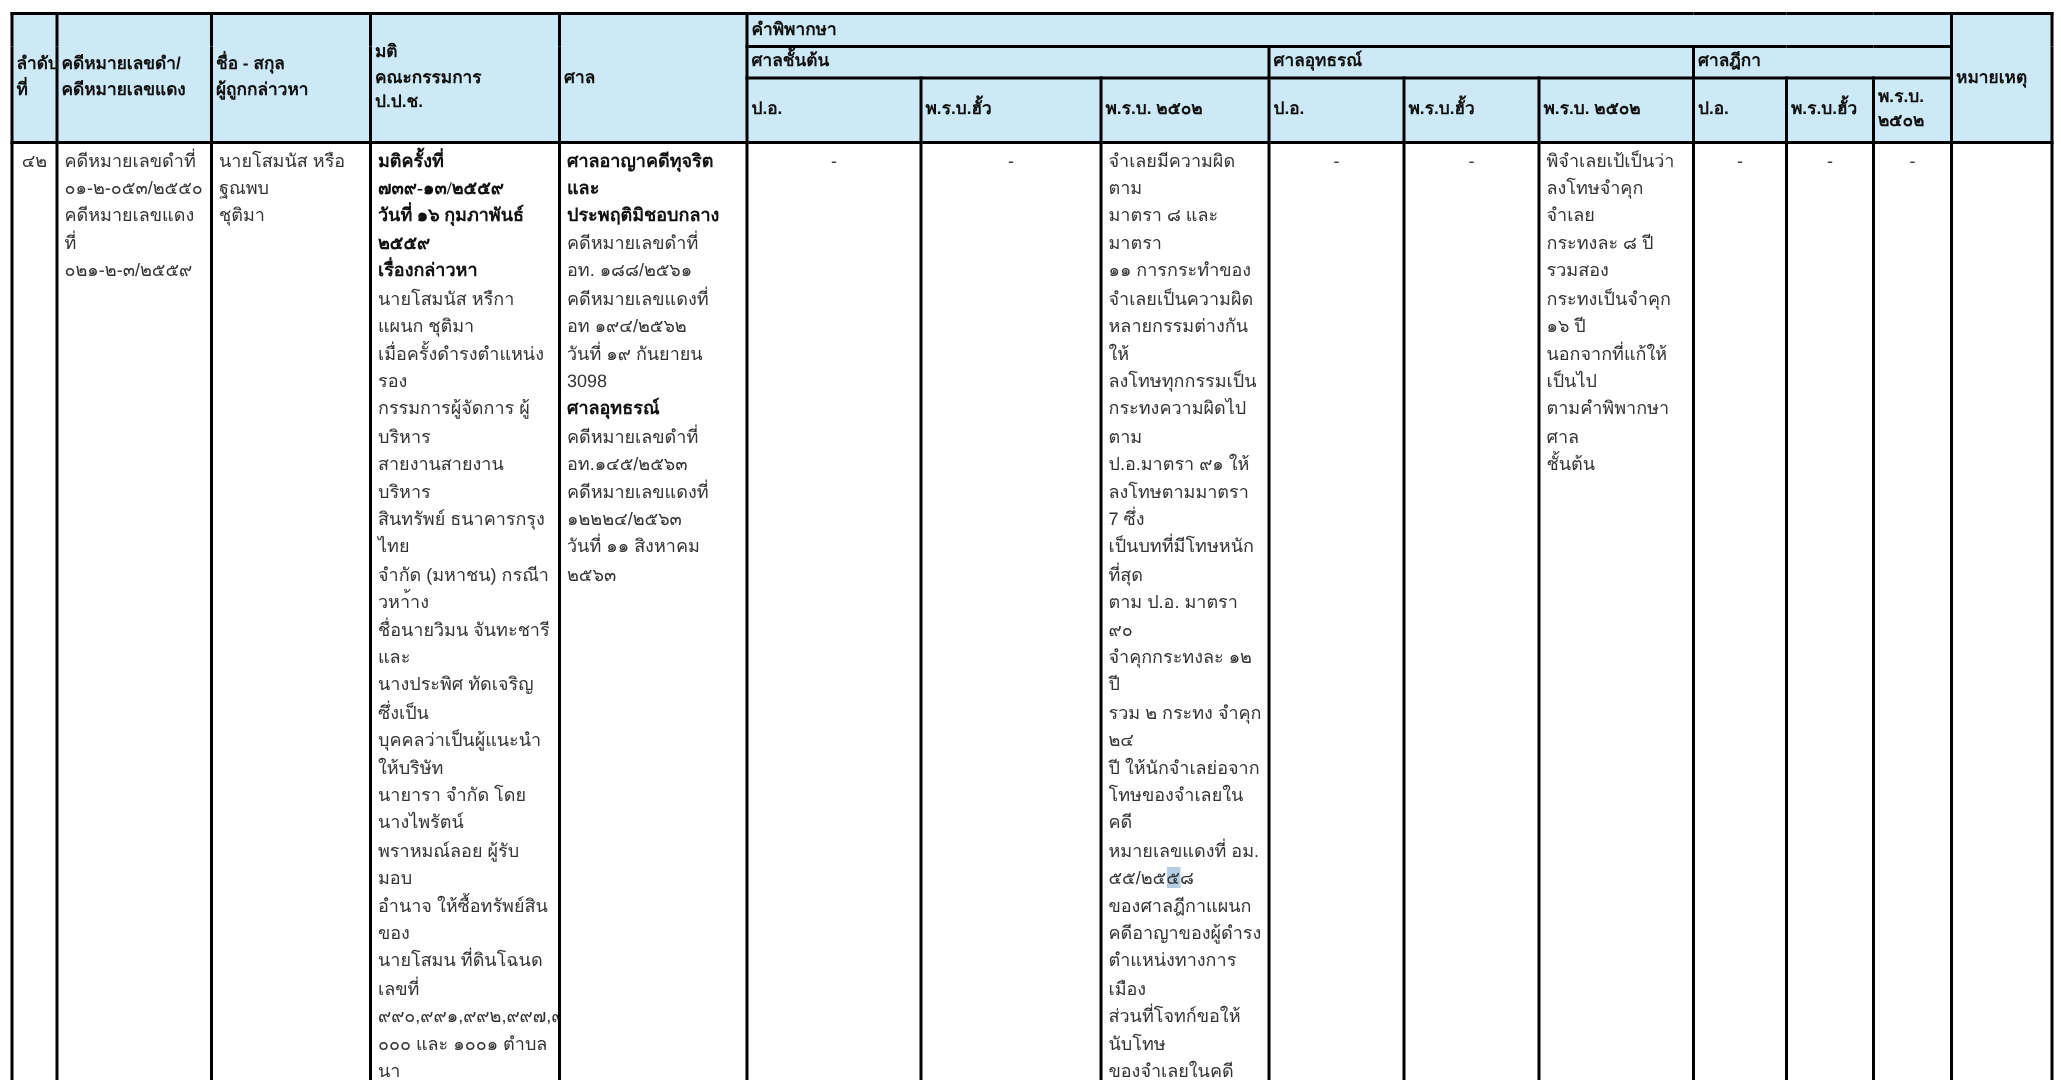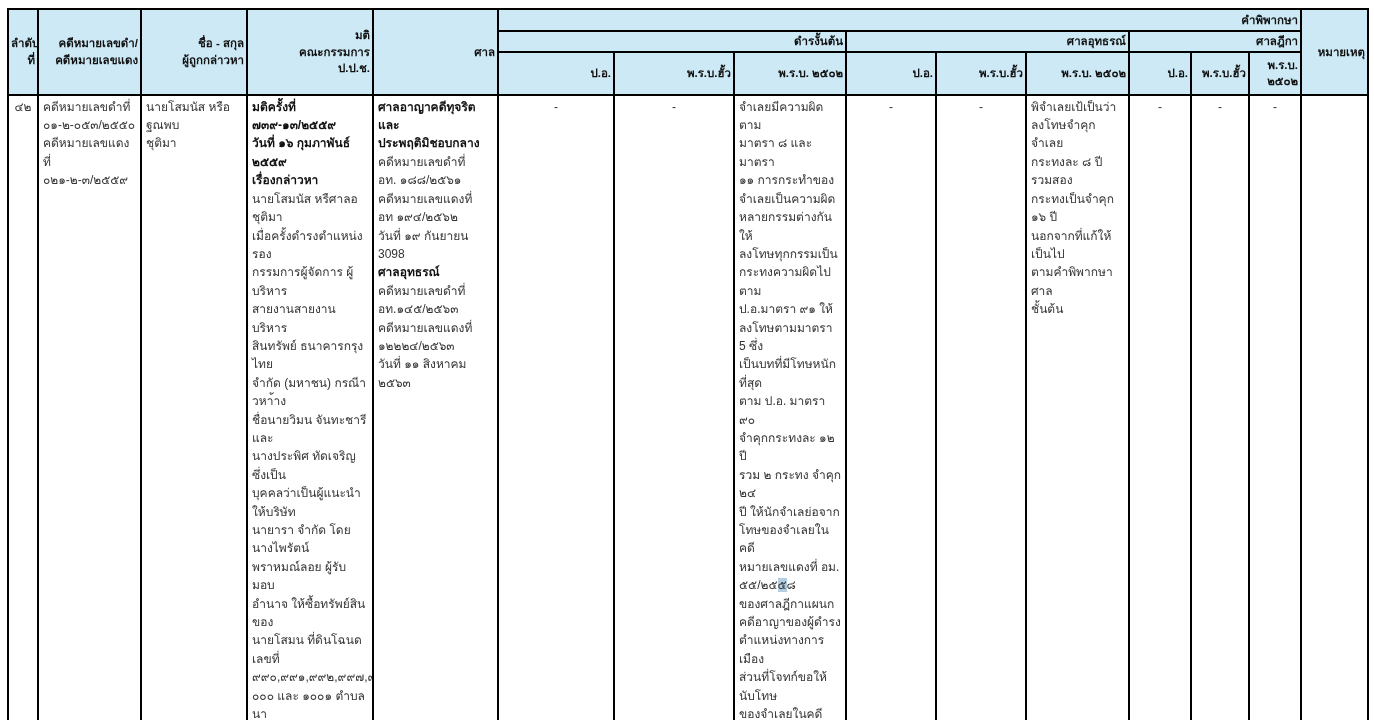--- a/index.html
+++ b/index.html
@@ -2,26 +2,26 @@
 <html><head>
 <meta charset="utf-8">
 <style>
   html,body{margin:0;padding:0;background:#ffffff;width:1374px;height:720px;
     font-family:"Liberation Sans","DejaVu Sans",sans-serif;}
   table{border-collapse:collapse;table-layout:fixed;width:1360px;height:696px;margin:8px 7px 0 7px;}
   th,td{border:2px solid #000;}
   thead tr.r1{height:22px;}
   thead tr.r2{height:20px;}
   thead tr.r3{height:43px;}
-  th{background:#cde9f6;font-size:11.5px;font-weight:700;text-align:right;vertical-align:middle;
+  th{background:#cde9f6;font-size:11.5px;font-weight:700;text-align:left;vertical-align:middle;
      white-space:pre-line;line-height:1.45;padding:1px 2px;color:#111;}
   td{vertical-align:top;padding:2px 4px 0 4px;font-size:12px;line-height:18.4px;color:#333;overflow:hidden;}
   td.c{text-align:center;}
   .ln{min-height:18.4px;}
-  .b{font-weight:700;color:#111;}
+  .b{font-weight:700;color:#111;font-family:Liberation Serif, serif;}
   .hl{background:#b3cde3;}
 </style>
 </head>
 <body>
 
 <table>
   <colgroup>
     <col style="width:30px">
       <col style="width:103px">
       <col style="width:106px">
@@ -47,21 +47,21 @@
       <th rowspan="3">ชื่อ - สกุล
 ผู้ถูกกล่าวหา</th>
       <th rowspan="3">มติ
 คณะกรรมการ
 ป.ป.ช.</th>
       <th rowspan="3">ศาล</th>
       <th colspan="9">คำพิพากษา</th>
       <th rowspan="3">หมายเหตุ</th>
     </tr>
     <tr class="r2">
-      <th colspan="3">ดำรงั้นต้น</th>
+      <th colspan="3">ศาลชั้นต้น</th>
       <th colspan="3">ศาลอุทธรณ์</th>
       <th colspan="3">ศาลฎีกา</th>
     </tr>
     <tr class="r3">
       <th>ป.อ.</th>
       <th>พ.ร.บ.ฮั้ว</th>
       <th>พ.ร.บ. ๒๕๐๒</th>
       <th>ป.อ.</th>
       <th>พ.ร.บ.ฮั้ว</th>
       <th>พ.ร.บ. ๒๕๐๒</th>
@@ -81,21 +81,21 @@
           <div class="ln"><span>๐๒๑-๒-๓/๒๕๕๙</span></div>
         </td>
       <td>
           <div class="ln"><span>นายโสมนัส หรือฐณพบ</span></div>
           <div class="ln"><span>ชุติมา</span></div>
         </td>
       <td>
           <div class="ln b"><span>มติครั้งที่ ๗๓๙-๑๓/๒๕๕๙</span></div>
           <div class="ln b"><span>วันที่ ๑๖ กุมภาพันธ์ ๒๕๕๙</span></div>
           <div class="ln b"><span>เรื่องกล่าวหา</span></div>
-          <div class="ln"><span>นายโสมนัส หรืศาลอ  ชุติมา</span></div>
+          <div class="ln"><span>นายโสมนัส หรืกาแผนก  ชุติมา</span></div>
           <div class="ln"><span>เมื่อครั้งดำรงตำแหน่งรอง</span></div>
           <div class="ln"><span>กรรมการผู้จัดการ ผู้บริหาร</span></div>
           <div class="ln"><span>สายงานสายงานบริหาร</span></div>
           <div class="ln"><span>สินทรัพย์ ธนาคารกรุงไทย</span></div>
           <div class="ln"><span>จำกัด (มหาชน) กรณีาวหา้าง</span></div>
           <div class="ln"><span>ชื่อนายวิมน จันทะชารี และ</span></div>
           <div class="ln"><span>นางประพิศ ทัดเจริญ ซึ่งเป็น</span></div>
           <div class="ln"><span>บุคคลว่าเป็นผู้แนะนำให้บริษัท</span></div>
           <div class="ln"><span>นายารา จำกัด โดยนางไพรัตน์</span></div>
           <div class="ln"><span>พราหมณ์ลอย ผู้รับมอบ</span></div>
@@ -123,21 +123,21 @@
       <td class="c">-</td>
       <td>
           <div class="ln"><span>จำเลยมีความผิดตาม</span></div>
           <div class="ln"><span>มาตรา ๘ และ มาตรา</span></div>
           <div class="ln"><span>๑๑ การกระทำของ</span></div>
           <div class="ln"><span>จำเลยเป็นความผิด</span></div>
           <div class="ln"><span>หลายกรรมต่างกัน ให้</span></div>
           <div class="ln"><span>ลงโทษทุกกรรมเป็น</span></div>
           <div class="ln"><span>กระทงความผิดไปตาม</span></div>
           <div class="ln"><span>ป.อ.มาตรา ๙๑ ให้</span></div>
-          <div class="ln"><span>ลงโทษตามมาตรา 5 ซึ่ง</span></div>
+          <div class="ln"><span>ลงโทษตามมาตรา 7 ซึ่ง</span></div>
           <div class="ln"><span>เป็นบทที่มีโทษหนักที่สุด</span></div>
           <div class="ln"><span>ตาม ป.อ. มาตรา ๙๐</span></div>
           <div class="ln"><span>จำคุกกระทงละ ๑๒ ปี</span></div>
           <div class="ln"><span>รวม ๒ กระทง จำคุก ๒๔</span></div>
           <div class="ln"><span>ปี ให้นักจำเลย่อจาก</span></div>
           <div class="ln"><span>โทษของจำเลยในคดี</span></div>
           <div class="ln"><span>หมายเลขแดงที่ อม.</span></div>
           <div class="ln"><span>๕๕/๒๕</span><span class="hl">๕</span><span>๘</span></div>
           <div class="ln"><span>ของศาลฎีกาแผนก</span></div>
           <div class="ln"><span>คดีอาญาของผู้ดำรง</span></div>

